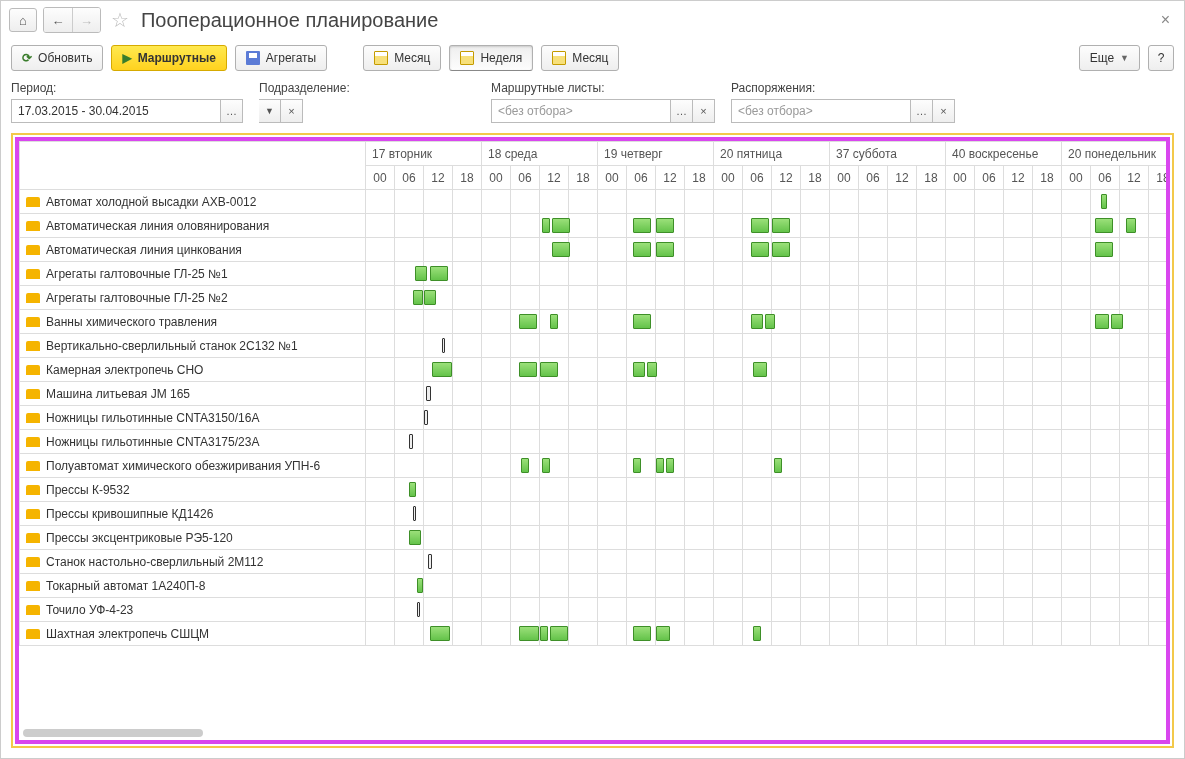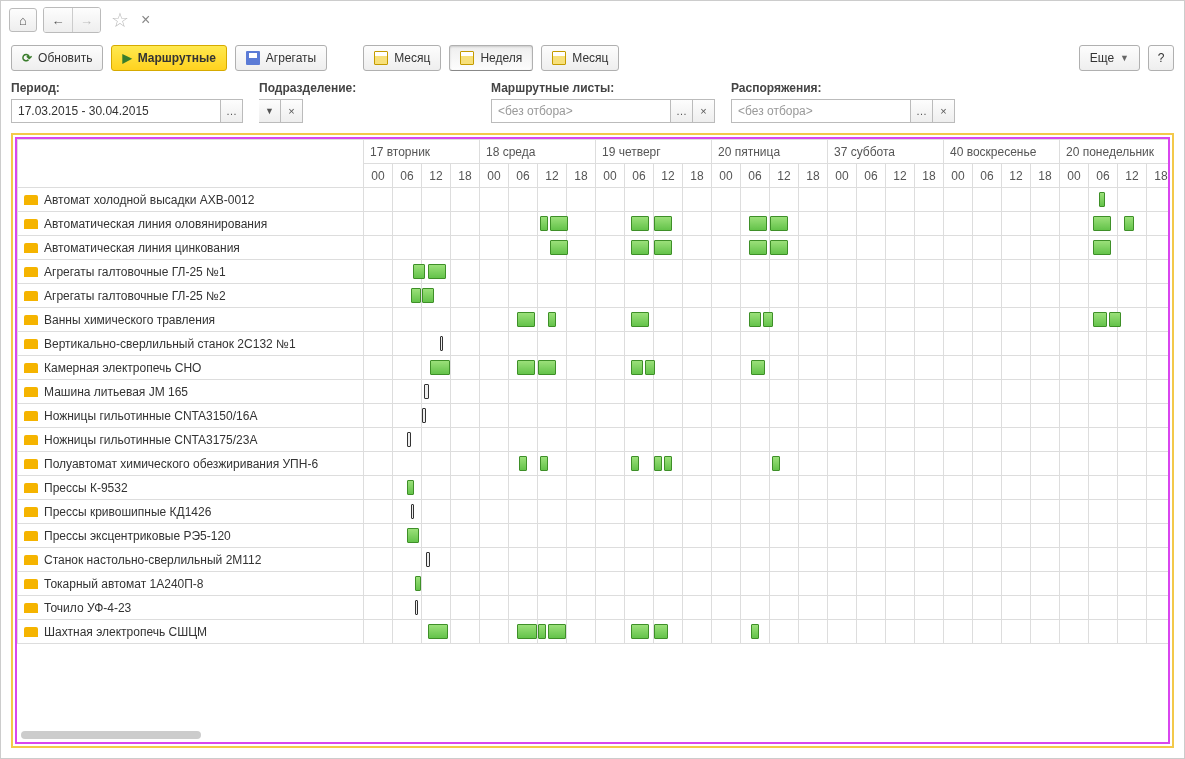--- a/index.html
+++ b/index.html
@@ -90,21 +90,21 @@
     background:linear-gradient(#fdfdfd,#eee);
     display:inline-flex;align-items:center;justify-content:center;
     cursor:pointer;
   }
   .filters {
     display:flex;
     padding: 0 10px 10px 10px;
     gap: 16px;
   }
   .filter { display:flex; flex-direction:column; gap:4px; }
-  .filter label { color:#444;font-weight:bold; }
+  .filter label { color:#444; }
   .field-wrap { display:flex; }
   .field {
     height:24px;
     border:1px solid #bbb;
     padding:0 6px;
     display:flex;
     align-items:center;
     background:#fff;
     color:#333;
   }
@@ -117,21 +117,21 @@
   }
   .gantt-wrap {
     margin: 0 10px 10px 10px;
     border: 2px solid #f3c94a;
     flex:1;
     display:flex;
     flex-direction:column;
     overflow:hidden;
   }
   .gantt-inner {
-    border:2px solid #d946ef;
+    border:4px solid #d946ef;
     margin:2px;
     flex:1;
     display:flex;
     flex-direction:column;
     overflow:hidden;
     position:relative;
   }
   .gantt-scroll {
     overflow-x:auto;
     overflow-y:hidden;
@@ -211,20 +211,21 @@
 <body>
 
 <div class="window">
   <div class="titlebar">
     <span class="nav-btn">⌂</span>
     <span class="nav-group">
       <span class="nav-half">←</span>
       <span class="nav-half">→</span>
     </span>
     <span class="star">☆</span>
+    <span class="title">Пооперационное планирование</span>
     <span class="close-x">×</span>
   </div>
 
   <div class="toolbar">
     <span class="btn">
       <span class="ico ico-refresh">⟳</span>
       <span>Обновить</span>
     </span>
     <span class="btn yellow">
       <span class="ico ico-play">▶</span>

